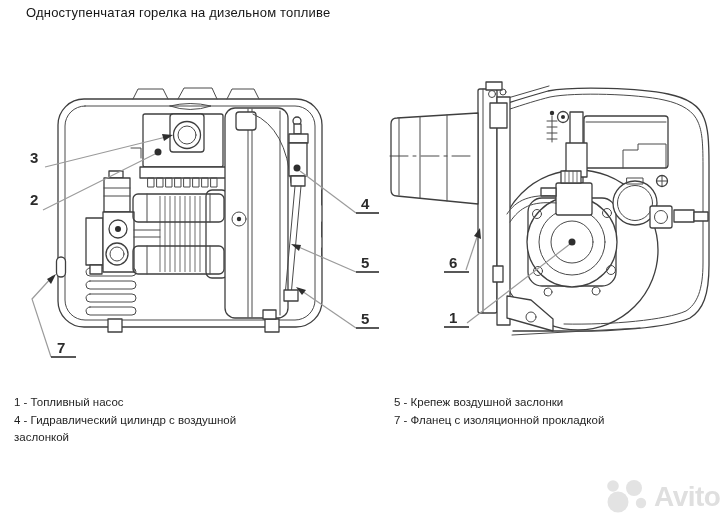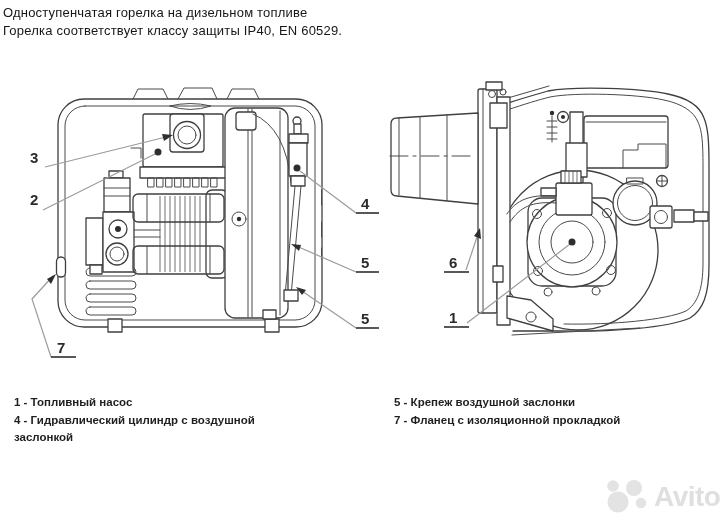--- a/index.html
+++ b/index.html
@@ -1,21 +1,21 @@
 <!DOCTYPE html>
 <html><head>
 <meta charset="utf-8">
 <style>
   html,body{margin:0;padding:0;}
   .page{
     position:relative;width:720px;height:521px;background:#ffffff;
     overflow:hidden;font-family:"Liberation Sans",sans-serif;color:#1f1f1f;
   }
-  .header{position:absolute;left:3px;top:4px;font-size:13px;line-height:17.5px;color:#161616;letter-spacing:.2px;}
-  .legend-col{position:absolute;top:394px;font-size:11.5px;line-height:17.6px;color:#1f1f1f;font-weight:bold;}
+  .header{position:absolute;left:26px;top:4px;font-size:13px;line-height:17.5px;color:#161616;letter-spacing:.2px;}
+  .legend-col{position:absolute;top:394px;font-size:11.5px;line-height:17.6px;color:#1f1f1f;}
   .legend-col .item{white-space:pre-line;}
   .legend-left{left:14px;width:300px;}
   .legend-right{left:394px;width:330px;}
   .diagram{position:absolute;}
   .diagram-left{left:20px;top:80px;}
   .diagram-right{left:388px;top:78px;}
   
   .ln{fill:none;stroke:#3f3f3f;stroke-width:1.3;stroke-linecap:round;stroke-linejoin:round;}
   .lnw{fill:#ffffff;stroke:#3f3f3f;stroke-width:1.3;stroke-linecap:round;stroke-linejoin:round;}
   .thin{fill:none;stroke:#4a4a4a;stroke-width:1;stroke-linecap:round;stroke-linejoin:round;}
@@ -30,21 +30,20 @@
   .watermark .wm-text{font-size:28px;font-weight:700;color:#dfdfdf;letter-spacing:-.5px;line-height:36px;}
   .wm-logo circle{fill:#e3e3e3;}
 </style>
 </head>
 <body>
 
 <div class="page">
 
   <div class="header">
     <div>Одноступенчатая горелка на дизельном топливе</div>
-    <div>Горелка соответствует классу защиты IP40, EN 60529.</div>
   </div>
 
   <svg class="diagram diagram-left" width="360" height="290" viewBox="20 80 360 290">
 
     <g>
       <rect class="ln" x="58" y="99" width="264" height="228" rx="26"></rect>
       <rect class="thin" x="65" y="106" width="250" height="214" rx="20"></rect>
 
       <path class="thin" d="M133,99 L138,89 L163,89 L168,99"></path>
       <path class="thin" d="M178,99 L184,88 L212,88 L217,99"></path>

